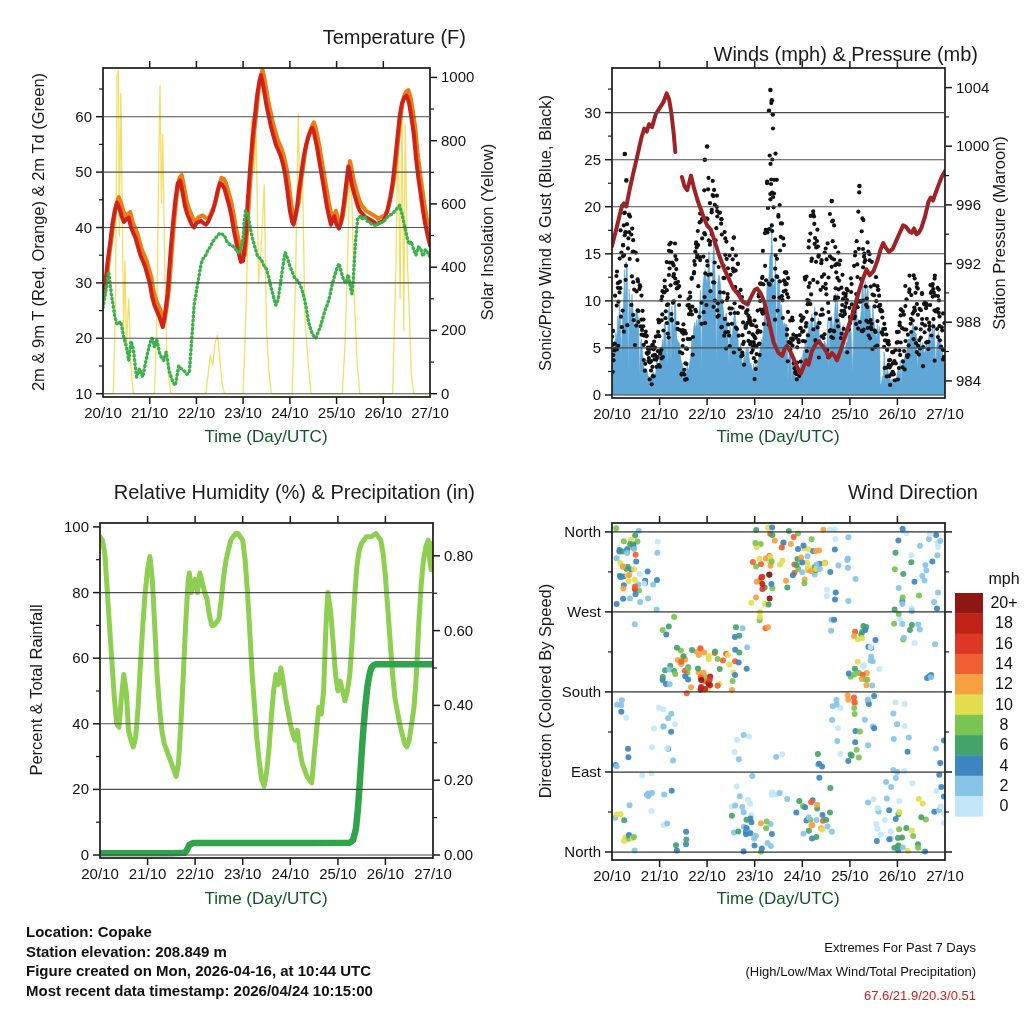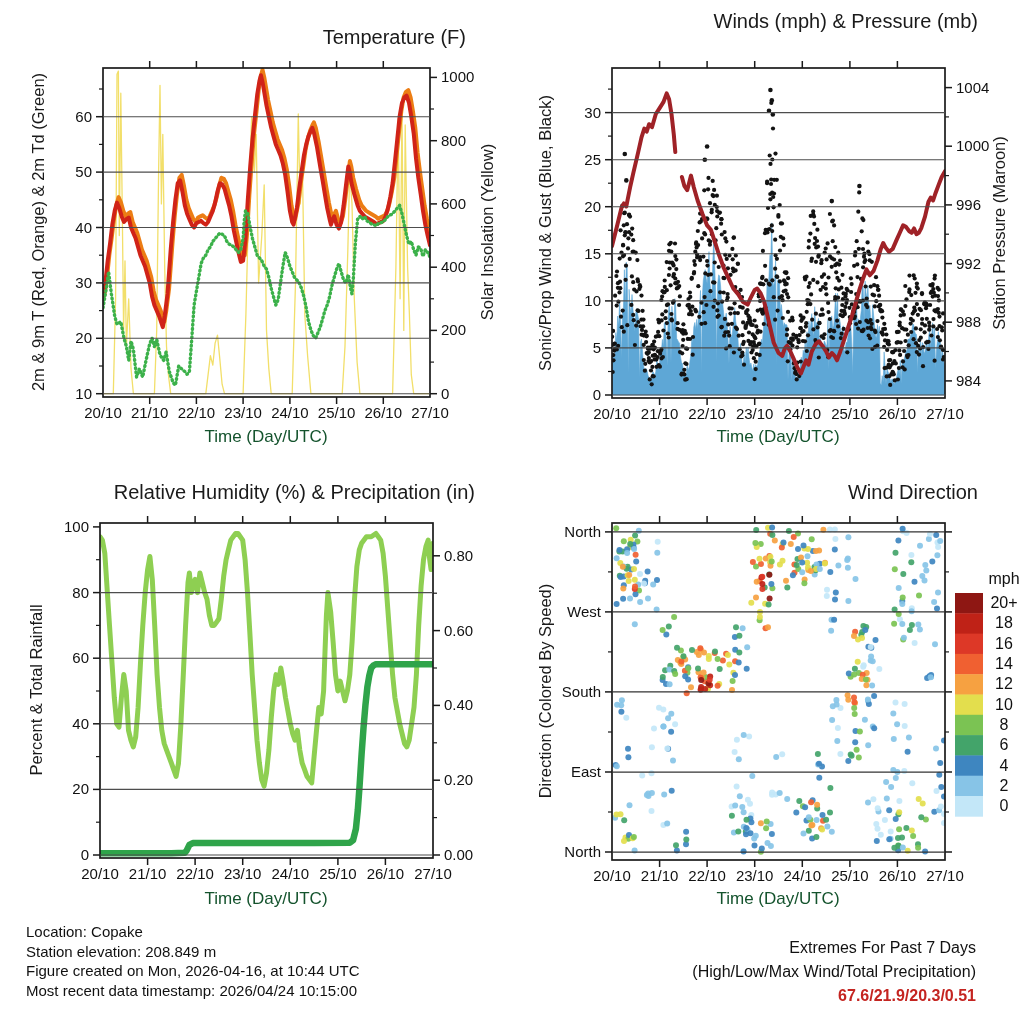--- a/index.html
+++ b/index.html
@@ -4,24 +4,24 @@
 <style>
   html,body{margin:0;padding:0;background:#fff;}
   #stage{position:relative;width:1024px;height:1024px;background:#fff;overflow:hidden;
          font-family:"Liberation Sans",sans-serif;color:#111;}
   #plots{position:absolute;left:0;top:0;}
   .ctitle{position:absolute;text-align:right;font-size:20px;color:#1a1a1a;}
   .xlabel{position:absolute;text-align:center;font-size:17px;color:#14532d;}
   .vlabel{position:absolute;width:420px;height:22px;text-align:center;font-size:16.5px;
           color:#1a1a1a;transform:rotate(-90deg);}
   .cbtitle{position:absolute;left:980px;top:570px;width:48px;text-align:center;font-size:16px;}
-  .footL{position:absolute;left:26px;top:922px;font-size:15px;line-height:19.6px;}
+  .footL{position:absolute;left:26px;top:922px;font-size:15px;line-height:19.6px;font-weight:bold;}
   .footR{position:absolute;left:520px;top:936px;width:456px;text-align:right;
-         font-size:16px;line-height:24px;}
-  .footR .vals{font-weight:bold;}
+         font-size:13px;line-height:24px;}
+  .footR .vals{font-weight:normal;}
 </style>
 </head>
 <body>
 
 <div id="stage">
   <svg id="plots" width="1024" height="1024">
       <g>
         <g clip-path="url(#clip-temp)">
           <path d="M103.0 393.7L113.3 393.7L115.6 298.8L117.0 74.3L118.4 71.1L119.3 235.5L120.8 93.2L122.2 203.9L123.6 330.4L125.0 260.8L126.4 346.2L128.7 298.8L131.0 368.4L133.4 393.7L154.4 393.7L156.7 330.4L158.6 172.3L160.0 85.3L161.4 203.9L162.8 134.3L164.7 267.2L166.5 346.2L168.4 374.7L170.7 393.7L205.8 393.7L208.1 374.7L210.4 355.7L212.8 365.2L215.1 343.1L217.5 335.2L219.8 358.9L222.1 384.2L224.5 393.7L243.1 393.7L245.9 314.6L248.7 203.9L251.6 116.9L254.4 172.3L256.2 134.3L258.6 283.0L261.8 235.5L264.2 184.9L266.5 330.4L268.8 368.4L271.2 393.7L292.2 393.7L295.5 283.0L298.3 113.8L300.1 203.9L302.5 172.3L304.8 314.6L307.6 355.7L310.9 393.7L342.2 393.7L345.0 346.2L347.8 251.4L349.7 172.3L352.0 203.9L354.3 298.8L357.1 362.1L359.9 393.7L392.6 393.7L395.9 267.2L398.2 118.5L400.1 298.8L402.0 109.0L403.8 330.4L405.2 124.9L407.6 267.2L409.4 314.6L411.3 374.7L413.7 393.7L430.0 393.7" fill="none" stroke="#f2df6a" stroke-width="1.3" stroke-linejoin="round"></path>
           <path d="M104.6 294.0L107.0 277.4L109.3 255.2L111.6 238.6L114.0 219.2L116.3 205.4L118.6 197.1L121.0 202.6L123.3 210.9L125.7 216.4L128.0 213.7L130.3 212.0L132.7 222.0L135.0 227.5L137.3 233.1L142.0 249.7L146.7 260.7L151.3 277.4L153.7 291.2L156.0 299.5L160.7 310.6L164.4 321.7L166.3 310.6L169.1 288.4L172.4 244.1L174.7 216.4L177.0 194.3L179.4 177.7L181.7 174.9L184.0 186.0L186.4 199.8L188.7 208.1L191.1 213.7L193.4 219.2L195.7 222.0L198.1 217.5L200.4 216.4L202.7 215.3L205.1 217.5L207.4 219.2L209.7 216.4L212.1 210.9L214.4 205.4L216.7 197.1L219.1 186.0L221.4 177.7L223.8 178.8L226.1 183.2L228.4 191.5L230.8 199.8L233.1 210.9L235.4 224.7L237.8 235.8L240.1 246.9L242.4 256.3L244.8 255.2L247.1 233.1L249.4 194.3L251.8 161.1L254.1 133.4L256.5 111.2L258.8 89.0L261.1 75.2L262.5 69.7L264.4 78.0L265.8 86.3L268.1 100.1L270.5 111.2L272.8 122.3L275.1 130.6L277.5 138.9L279.8 144.4L282.1 150.0L284.5 158.3L286.8 169.4L289.2 186.0L291.5 205.4L293.8 216.4L295.2 219.2L298.5 202.6L300.8 183.2L303.2 166.6L305.5 150.0L307.8 138.9L310.2 130.6L312.5 125.0L313.9 122.3L315.8 127.8L318.6 141.7L321.9 161.1L324.2 174.9L326.5 188.7L328.9 202.6L331.2 213.7L332.6 219.2L334.5 213.7L335.9 210.9L338.2 219.2L340.5 223.1L342.9 216.4L345.2 199.8L347.5 180.4L349.9 161.1L351.3 166.6L353.2 177.7L356.0 188.7L359.2 199.8L361.6 205.4L363.9 208.1L366.2 210.9L370.9 213.7L375.6 216.4L377.9 218.7L380.2 217.5L384.9 215.3L387.3 210.9L389.6 202.6L391.9 191.5L394.3 177.7L396.6 155.5L398.9 133.4L401.3 111.2L403.6 97.4L405.9 91.8L408.3 90.2L410.6 97.4L412.9 111.2L415.3 127.8L417.6 152.7L420.0 172.1L422.3 188.7L424.6 205.4L427.0 219.2L429.3 230.3L431.6 239.7" fill="none" stroke="#ec7d14" stroke-width="4" stroke-linecap="round" stroke-linejoin="round"></path>
@@ -1792,21 +1792,21 @@
         <rect x="955" y="755.4" width="28" height="20.7" fill="#3e86c0"></rect>
         <text x="1004" y="770.5" text-anchor="middle" font-size="16" fill="#111" font-family="Liberation Sans, sans-serif">4</text>
         <rect x="955" y="775.7" width="28" height="20.7" fill="#87c4e7"></rect>
         <text x="1004" y="790.9" text-anchor="middle" font-size="16" fill="#111" font-family="Liberation Sans, sans-serif">2</text>
         <rect x="955" y="796.0" width="28" height="20.7" fill="#c3e7f8"></rect>
         <text x="1004" y="811.1" text-anchor="middle" font-size="16" fill="#111" font-family="Liberation Sans, sans-serif">0</text>
       </g>
     </svg>
 
   <div class="ctitle" style="left:66px;top:26px;width:400px;">Temperature (F)</div>
-  <div class="ctitle" style="left:578px;top:10px;width:400px;">Winds (mph) &amp; Pressure (mb)</div>
+  <div class="ctitle" style="left:578px;top:43px;width:400px;">Winds (mph) &amp; Pressure (mb)</div>
   <div class="ctitle" style="left:578px;top:481px;width:400px;">Wind Direction</div>
   <div class="ctitle" style="left:45px;top:481px;width:430px;">Relative Humidity (%) &amp; Precipitation (in)</div>
 
   <div class="vlabel" style="left:-170px;top:221px;">2m &amp; 9m T (Red, Orange) &amp; 2m Td (Green)</div>
   <div class="vlabel" style="left:279px;top:221px;">Solar Insolation (Yellow)</div>
   <div class="vlabel" style="left:337px;top:222px;">Sonic/Prop Wind &amp; Gust (Blue, Black)</div>
   <div class="vlabel" style="left:791px;top:222px;">Station Pressure (Maroon)</div>
   <div class="vlabel" style="left:-172px;top:679px;">Percent &amp; Total Rainfall</div>
   <div class="vlabel" style="left:337px;top:680px;">Direction (Colored By Speed)</div>
 

